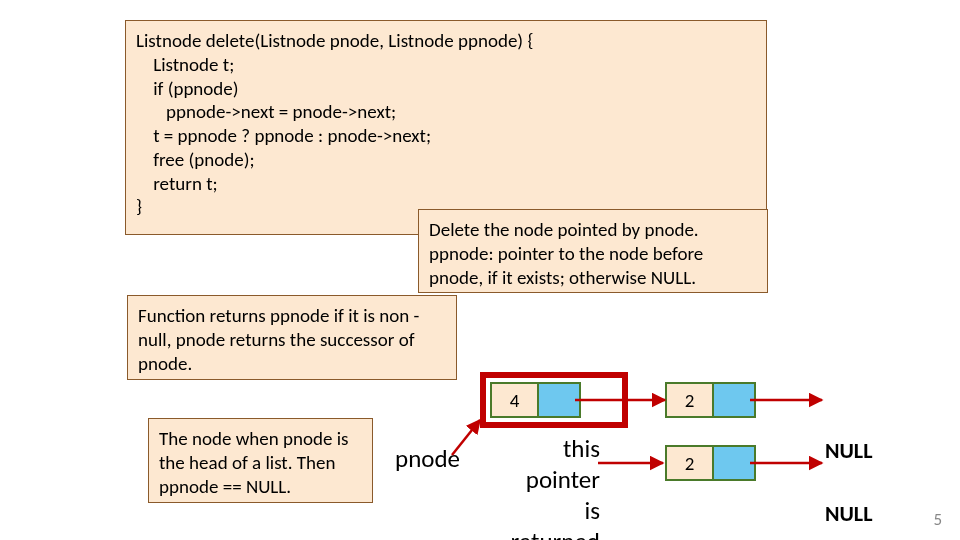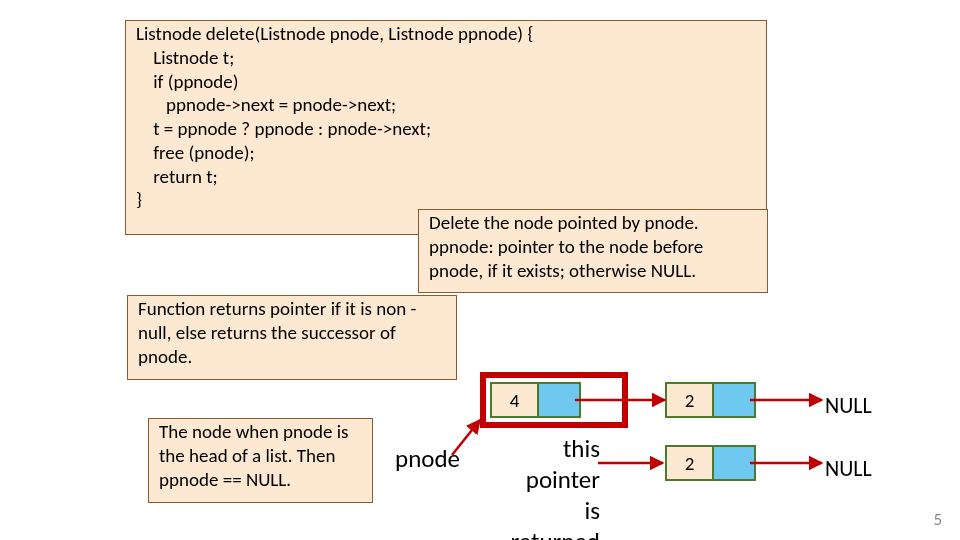--- a/index.html
+++ b/index.html
@@ -8,21 +8,21 @@
     width: 960px;
     height: 540px;
     font-family: "Calibri", "Segoe UI", sans-serif;
     position: relative;
     background: #fff;
   }
   .box {
     position: absolute;
     background: #fde8d1;
     border: 1.5px solid #8a5a2b;
-    padding: 1px 10px;
+    padding: 8px 10px;
     font-size: 19px;
     line-height: 1.25;
     box-sizing: border-box;
   }
   .code-box {
     left: 125px;
     top: 20px;
     width: 642px;
     height: 215px;
     white-space: pre;
@@ -77,21 +77,21 @@
   }
   .highlight {
     position: absolute;
     border: 6px solid #c00000;
     box-sizing: border-box;
   }
   .label {
     position: absolute;
     font-size: 25px;
   }
-  .null-label { font-weight: normal; font-size: 22px; }
+  .null-label { font-weight: bold; font-size: 22px; margin-top: 45px; }
   
   svg.overlay {
     position: absolute;
     left: 0; top: 0;
     width: 960px; height: 540px;
     pointer-events: none;
   }
 </style>
 </head>
 <body>
@@ -100,21 +100,21 @@
     Listnode t;
     if (ppnode)
        ppnode-&gt;next = pnode-&gt;next;
     t = ppnode ? ppnode : pnode-&gt;next;
     free (pnode);
     return t;
 }</div>
 
 <div class="box desc-box">Delete the node pointed by pnode. ppnode: pointer to the node before pnode, if it exists; otherwise NULL.</div>
 
-<div class="box return-box">Function returns pointer if it is  non -null, else returns the successor of pnode.</div>
+<div class="box return-box">Function returns ppnode if it is  non -null, pnode returns the successor of pnode.</div>
 
 <div class="box case-box">The node when pnode is the head of a list. Then ppnode == NULL.</div>
 
 <div class="node" style="left:490px; top:382px;">
   <div class="val">4</div>
   <div class="ptr"></div>
 </div>
 
 <div class="highlight" style="left:480px; top:372px; width:148px; height:56px;"></div>
 

